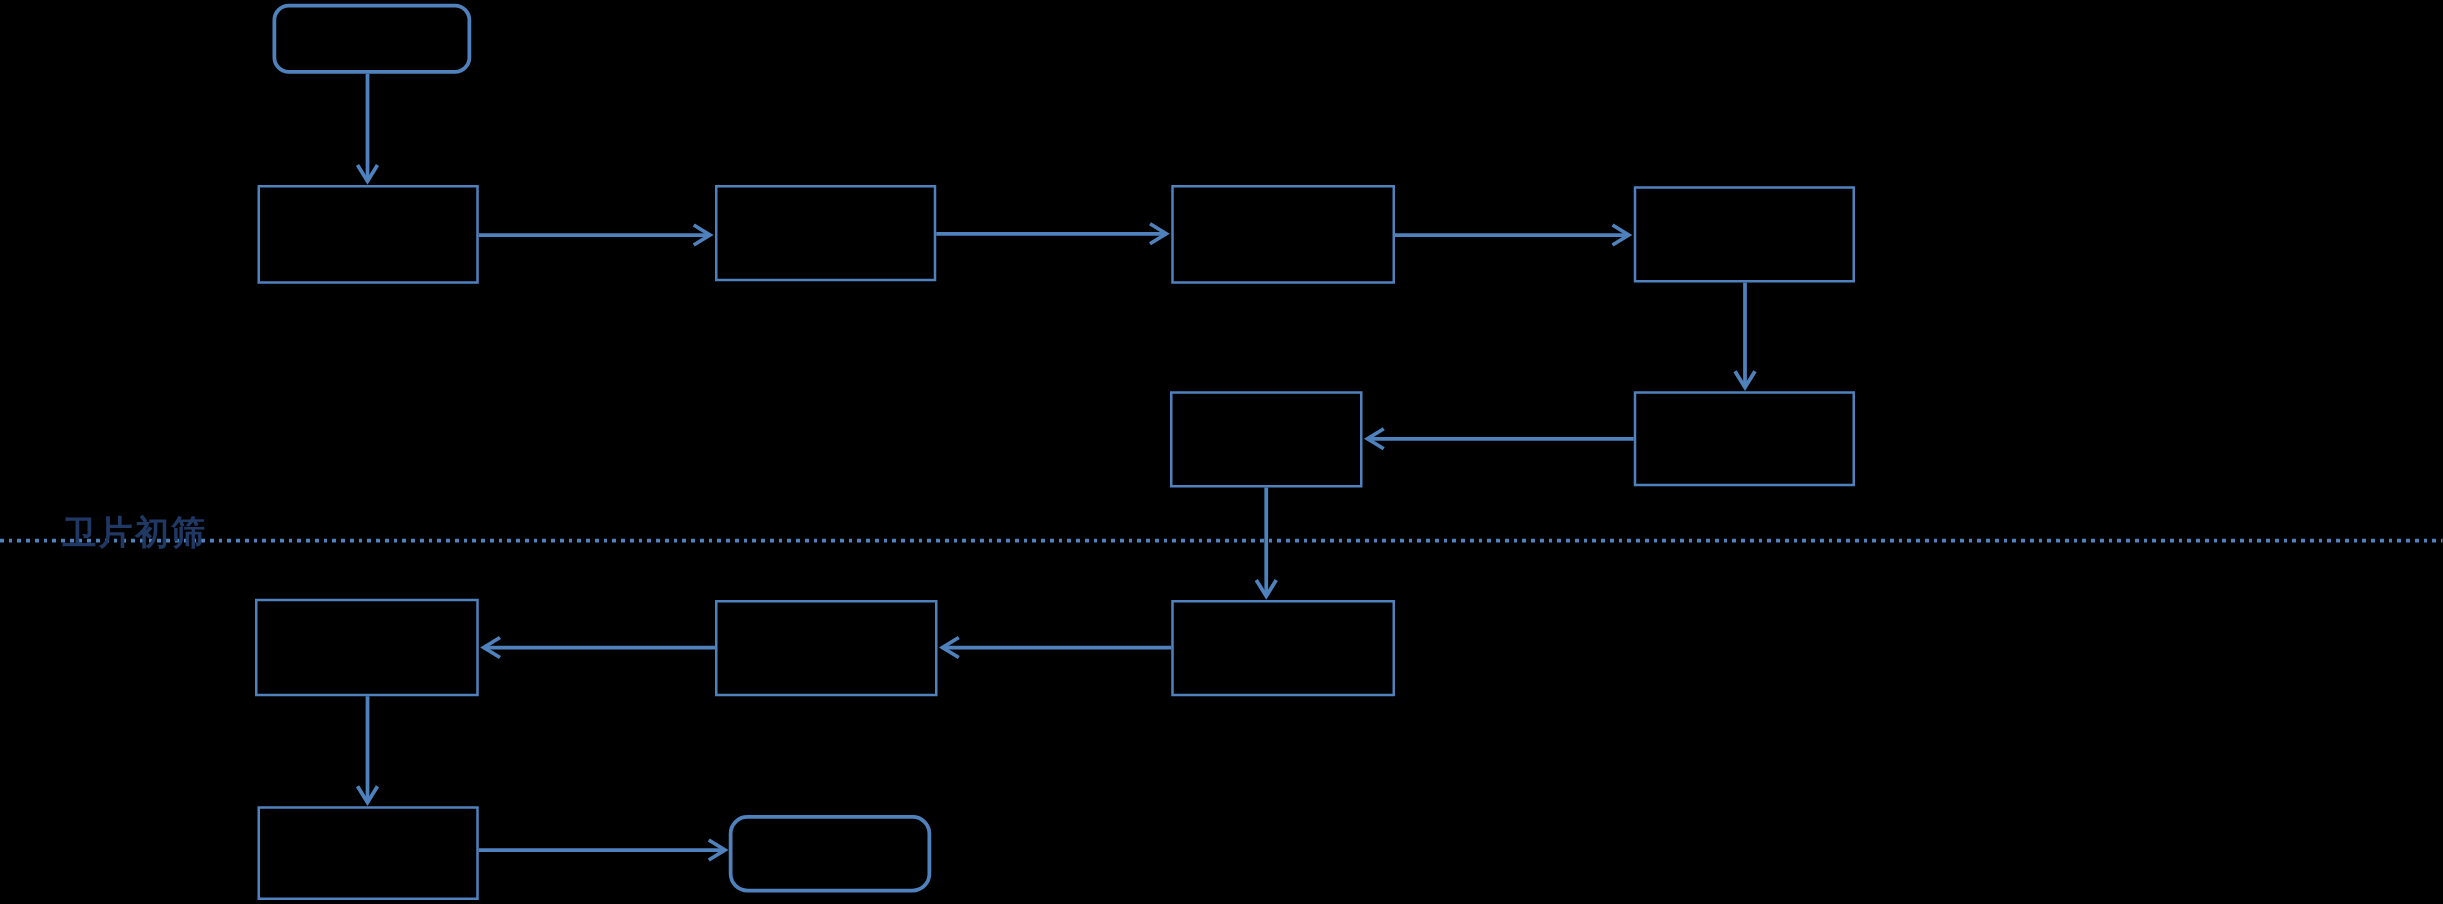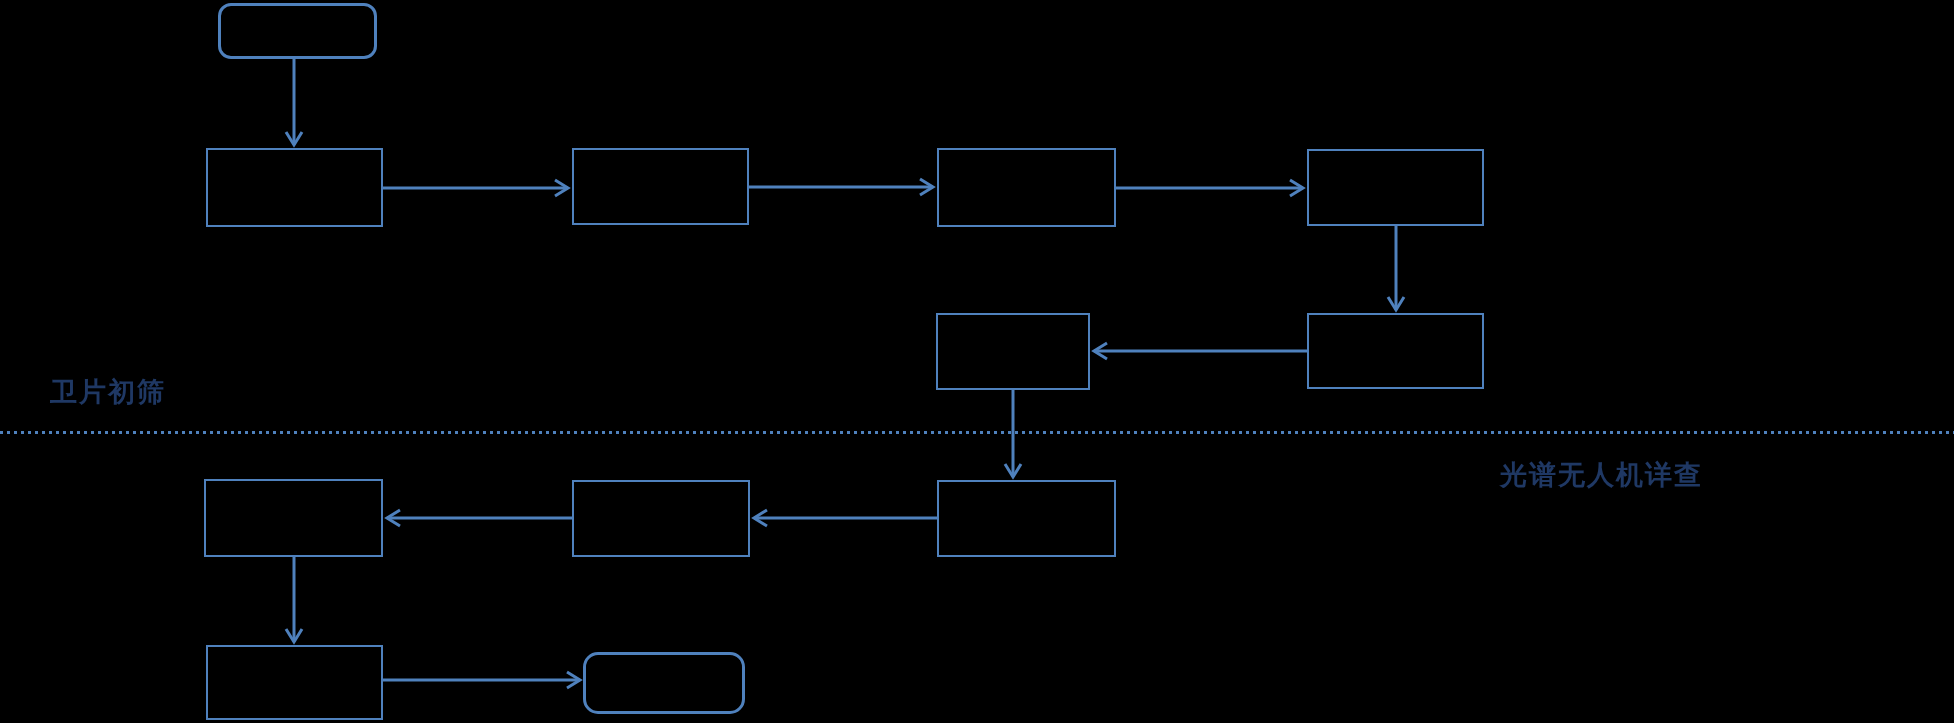--- a/index.html
+++ b/index.html
@@ -97,17 +97,16 @@
       <div class="node process" style="left: 936px; top: 313px; width: 154px; height: 77px; border-width: 2px;"></div>
       <div class="node process" style="left: 937px; top: 480px; width: 179px; height: 77px; border-width: 2px;"></div>
       <div class="node process" style="left: 572px; top: 480px; width: 178px; height: 77px; border-width: 2px;"></div>
       <div class="node process" style="left: 204px; top: 479px; width: 179px; height: 78px; border-width: 2px;"></div>
       <div class="node process" style="left: 206px; top: 645px; width: 177px; height: 75px; border-width: 2px;"></div>
       <div class="node terminator" style="left: 583px; top: 652px; width: 162px; height: 62px; border-width: 3px; border-radius: 15px;"></div>
     </div>
 
   <div class="divider" id="divider" style="background: repeating-linear-gradient(to right, rgb(79, 129, 189) 0px, rgb(79, 129, 189) 3px, transparent 3px, transparent 7px);"></div>
 
-  <div class="section-label label-left" style="color: rgb(31, 56, 100);">卫片初筛</div>
+  <div class="section-label label-left" style="color: rgb(31, 56, 100); margin-top: 34px;">卫片初筛</div>
 
-  <div class="section-label label-right" style="color: rgb(31, 56, 100);">光谱无人机详查</div>
 
 </div>
 
 </body></html>

